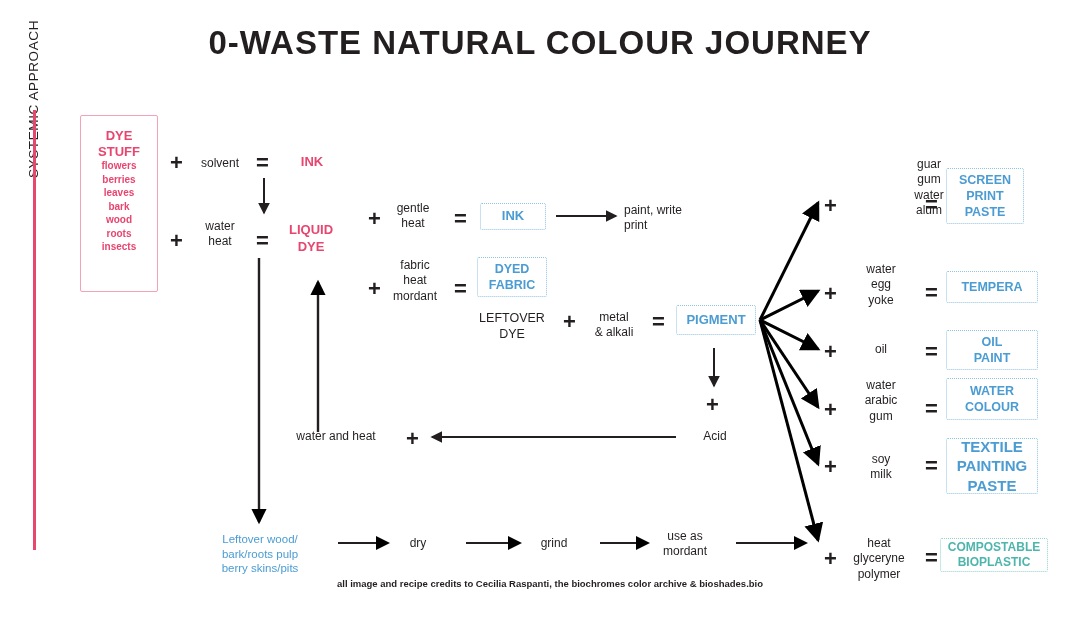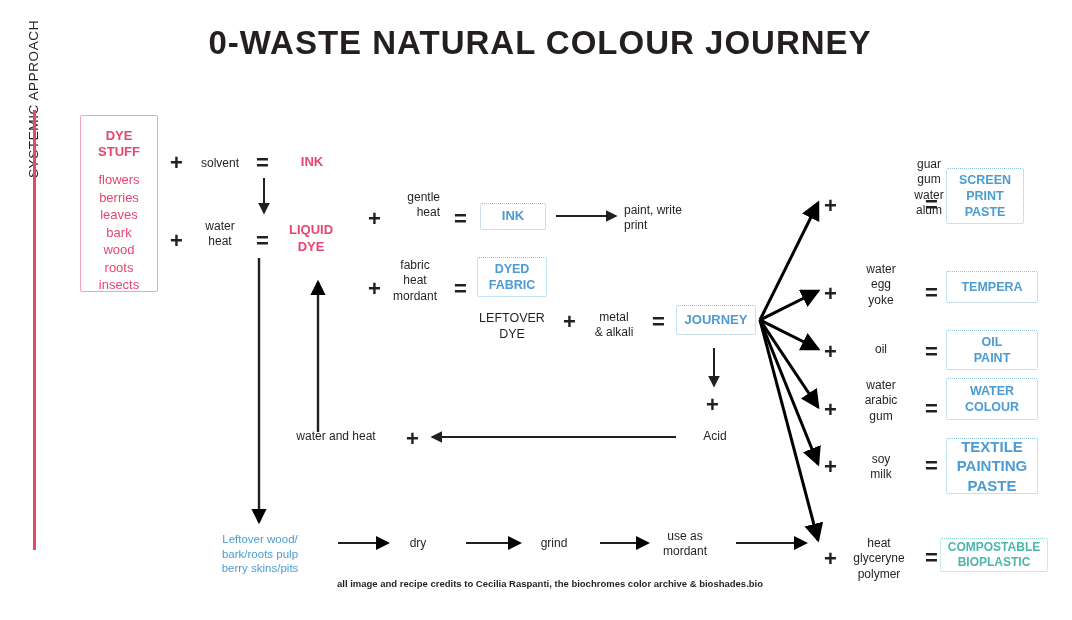--- a/index.html
+++ b/index.html
@@ -117,21 +117,21 @@
 <div class="abs" id="side-label">
   <span>SYSTEMIC APPROACH</span>
 </div>
 <div class="abs" id="side-rule"></div>
 
 <div class="abs" id="title">0-WASTE NATURAL COLOUR JOURNEY</div>
 
 <div class="abs box-pink" style="left:80px; top:115px; width:78px; height:177px;">
   <div class="t pink-text" style="margin-top:12px; font-size:13px; line-height:1.2;">DYE
 STUFF</div>
-  <div class="t pink-text" style="margin-top:12px; font-size:13px; font-weight:normal; line-height:1.35;">flowers
+  <div class="t pink-text" style="font-size:10px; font-weight:bold; line-height:1.35;">flowers
 berries
 leaves
 bark
 wood
 roots
 insects</div>
 </div>
 
 <div class="abs plus" style="left:170px; top:152px;">+</div>
 <div class="abs t" style="left:190px; top:156px; width:60px;">solvent</div>
@@ -139,21 +139,21 @@
 <div class="abs t pink-text" style="left:286px; top:154px; width:52px; font-size:13px;">INK</div>
 
 <div class="abs plus" style="left:170px; top:230px;">+</div>
 <div class="abs t" style="left:190px; top:219px; width:60px;">water
 heat</div>
 <div class="abs eq" style="left:256px; top:230px;">=</div>
 <div class="abs t pink-text" style="left:278px; top:222px; width:66px; font-size:13px;">LIQUID
 DYE</div>
 
 <div class="abs plus" style="left:368px; top:208px;">+</div>
-<div class="abs t" style="left:386px; top:190px; width:54px;text-align:right;">gentle
+<div class="abs t" style="left:386px; top:201px; width:54px;">gentle
 heat</div>
 <div class="abs eq" style="left:454px; top:208px;">=</div>
 <div class="abs box-dotted" style="left:480px; top:203px; width:66px; height:27px;">
   <span class="t blue-text" style="font-size:13px;">INK</span>
 </div>
 <div class="abs t" style="left:624px; top:203px; width:84px; text-align:left;">paint, write
 print</div>
 
 <div class="abs plus" style="left:368px; top:278px;">+</div>
 <div class="abs t" style="left:384px; top:258px; width:62px;">fabric
@@ -165,21 +165,21 @@
 FABRIC</span>
 </div>
 
 <div class="abs t" style="left:470px; top:310px; width:84px; font-weight:normal; font-size:12.5px;">LEFTOVER
 DYE</div>
 <div class="abs plus" style="left:563px; top:311px;">+</div>
 <div class="abs t" style="left:586px; top:310px; width:56px;">metal
 &amp; alkali</div>
 <div class="abs eq" style="left:652px; top:311px;">=</div>
 <div class="abs box-dotted" style="left:676px; top:305px; width:80px; height:30px;">
-  <span class="t blue-text" style="font-size:13px;">JOURNEY</span>
+  <span class="t blue-text" style="font-size:13px;">PIGMENT</span>
 </div>
 
 <div class="abs plus" style="left:706px; top:394px;">+</div>
 <div class="abs t" style="left:690px; top:429px; width:50px;">Acid</div>
 <div class="abs plus" style="left:406px; top:428px;">+</div>
 <div class="abs t" style="left:281px; top:429px; width:110px;">water and heat</div>
 
 <div class="abs t blue-text" style="left:205px; top:532px; width:110px; font-size:11.5px; font-weight:normal;">Leftover wood/
 bark/roots pulp
 berry skins/pits</div>

